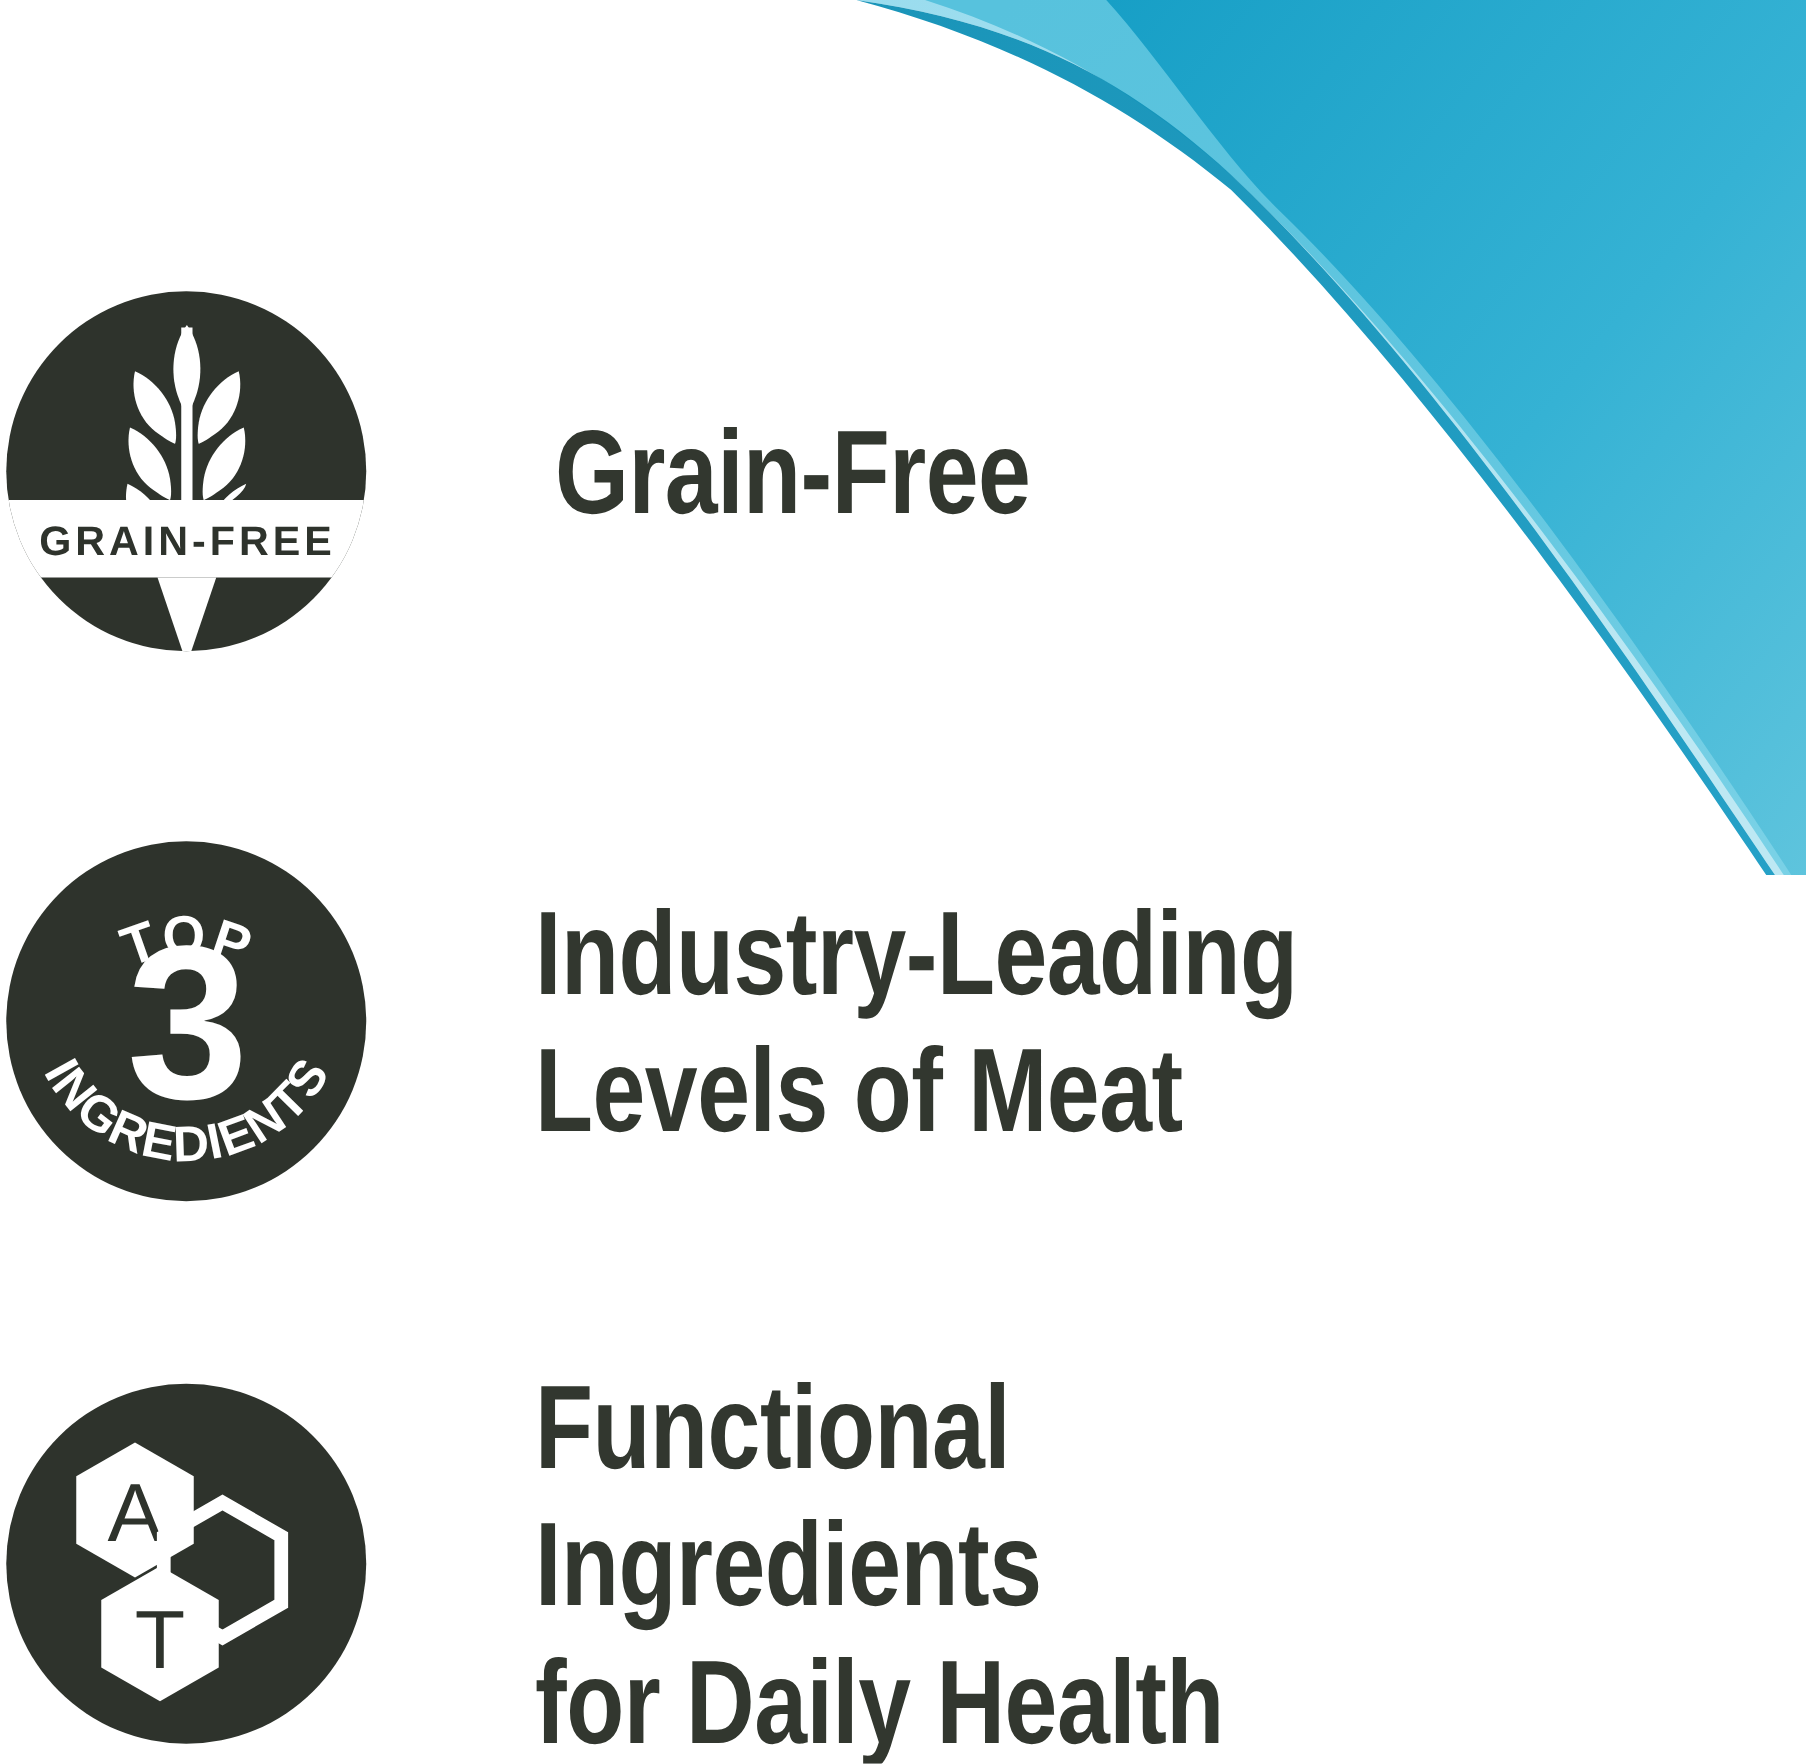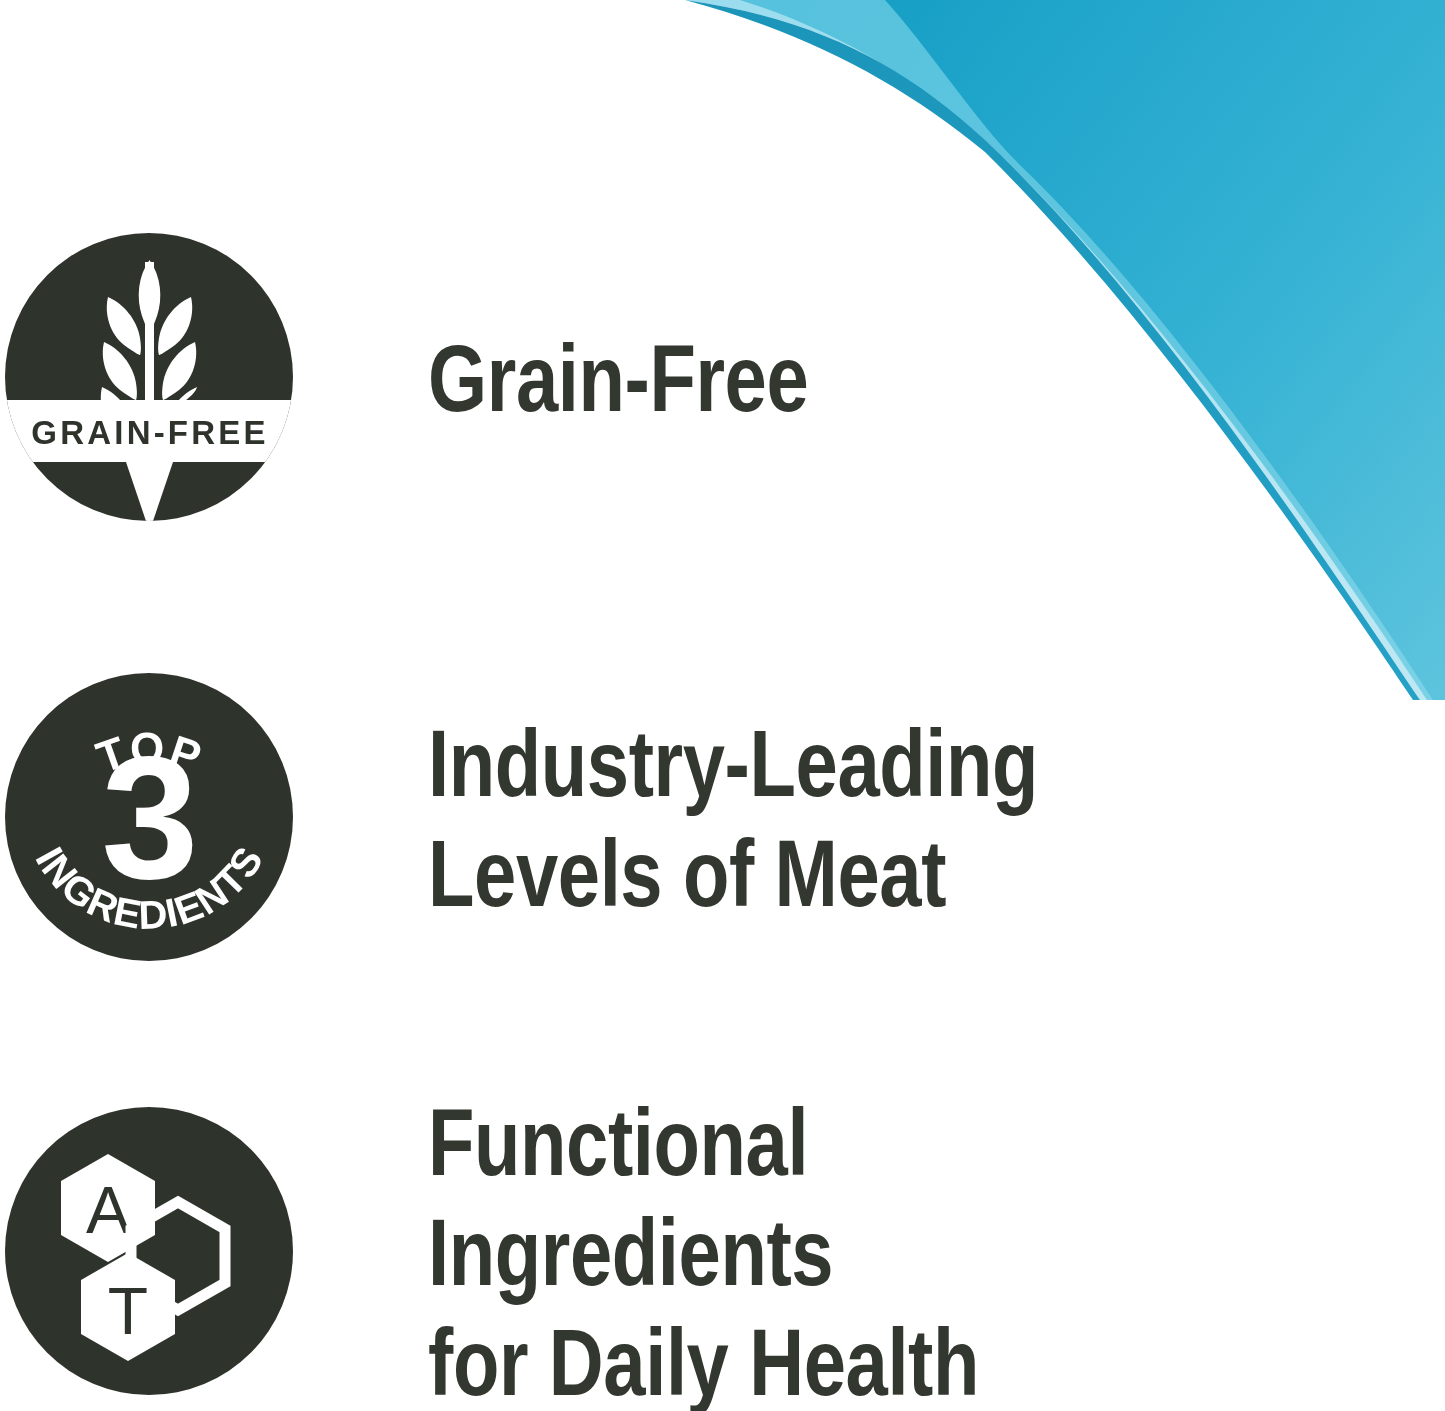--- a/index.html
+++ b/index.html
@@ -30,21 +30,21 @@
   }
 
   
   .feature-row {
     position: absolute;
     left: 0;
     width: 1300px;
     display: flex;
     align-items: center;
   }
-  #row-0 { top: 232px; height: 292px; }
+  #row-0 { top: 232px; height: 292px; gap: 16px; }
   #row-1 { top: 672px; height: 292px; }
   #row-2 { top: 1106px; height: 292px; }
 
   .badge-slot {
     position: relative;
     width: 300px;
     height: 292px;
     flex: 0 0 300px;
   }
 

